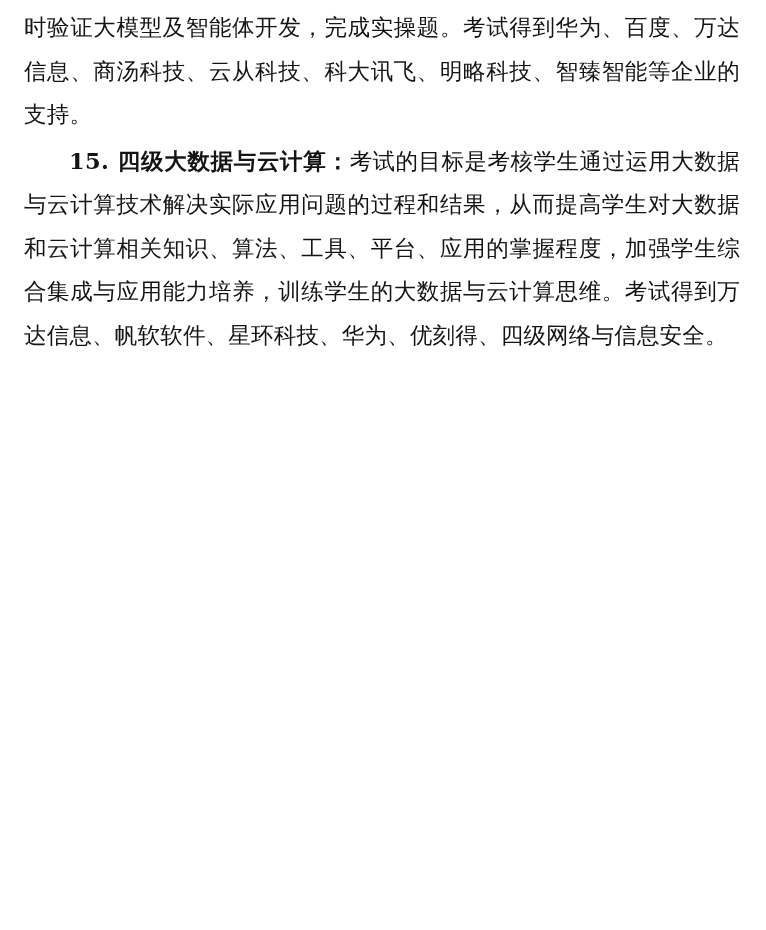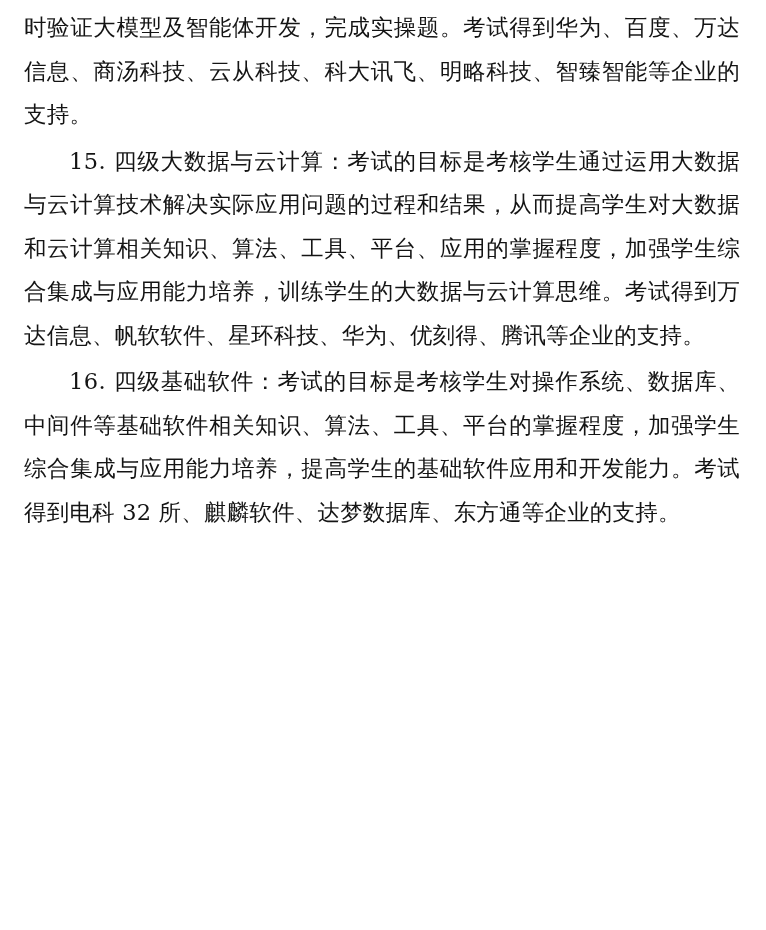--- a/index.html
+++ b/index.html
@@ -30,36 +30,33 @@
     letter-spacing: 0.2px;
     color: #141414;
   }
   .para + .para {
     margin-top: 3px;
   }
   .indent {
     text-indent: 45px;
   }
   .lead {
-    font-weight: normal;
+    font-weight: bold;
     letter-spacing: 0.4px;
     margin-top: 30px;
   }
 </style>
 </head>
 <body>
 
 <div class="page">
 
   <p class="para">
     <span>时验证大模型及智能体开发，完成实操题。考试得到华为、百度、万达信息、商汤科技、云从科技、科大讯飞、明略科技、智臻智能等企业的支持。</span>
   </p>
 
   <p class="para indent">
-    <span class="lead">15. 四级大数据与云计算：</span><span>考试的目标是考核学生通过运用大数据与云计算技术解决实际应用问题的过程和结果，从而提高学生对大数据和云计算相关知识、算法、工具、平台、应用的掌握程度，加强学生综合集成与应用能力培养，训练学生的大数据与云计算思维。考试得到万达信息、帆软软件、星环科技、华为、优刻得、腾讯等企业的支持。</span>
+    <span class="lead">15. 四级大数据与云计算：</span><span>考试的目标是考核学生通过运用大数据与云计算技术解决实际应用问题的过程和结果，从而提高学生对大数据和云计算相关知识、算法、工具、平台、应用的掌握程度，加强学生综合集成与应用能力培养，训练学生的大数据与云计算思维。考试得到万达信息、帆软软件、星环科技、华为、优刻得、四级网络与信息安全。</span>
   </p>
 
-  <p class="para indent">
-    <span class="lead">16. 四级基础软件：</span><span>考试的目标是考核学生对操作系统、数据库、中间件等基础软件相关知识、算法、工具、平台的掌握程度，加强学生综合集成与应用能力培养，提高学生的基础软件应用和开发能力。考试得到电科 32 所、麒麟软件、达梦数据库、东方通等企业的支持。</span>
-  </p>
 
 
 </div>
 
 </body></html>

